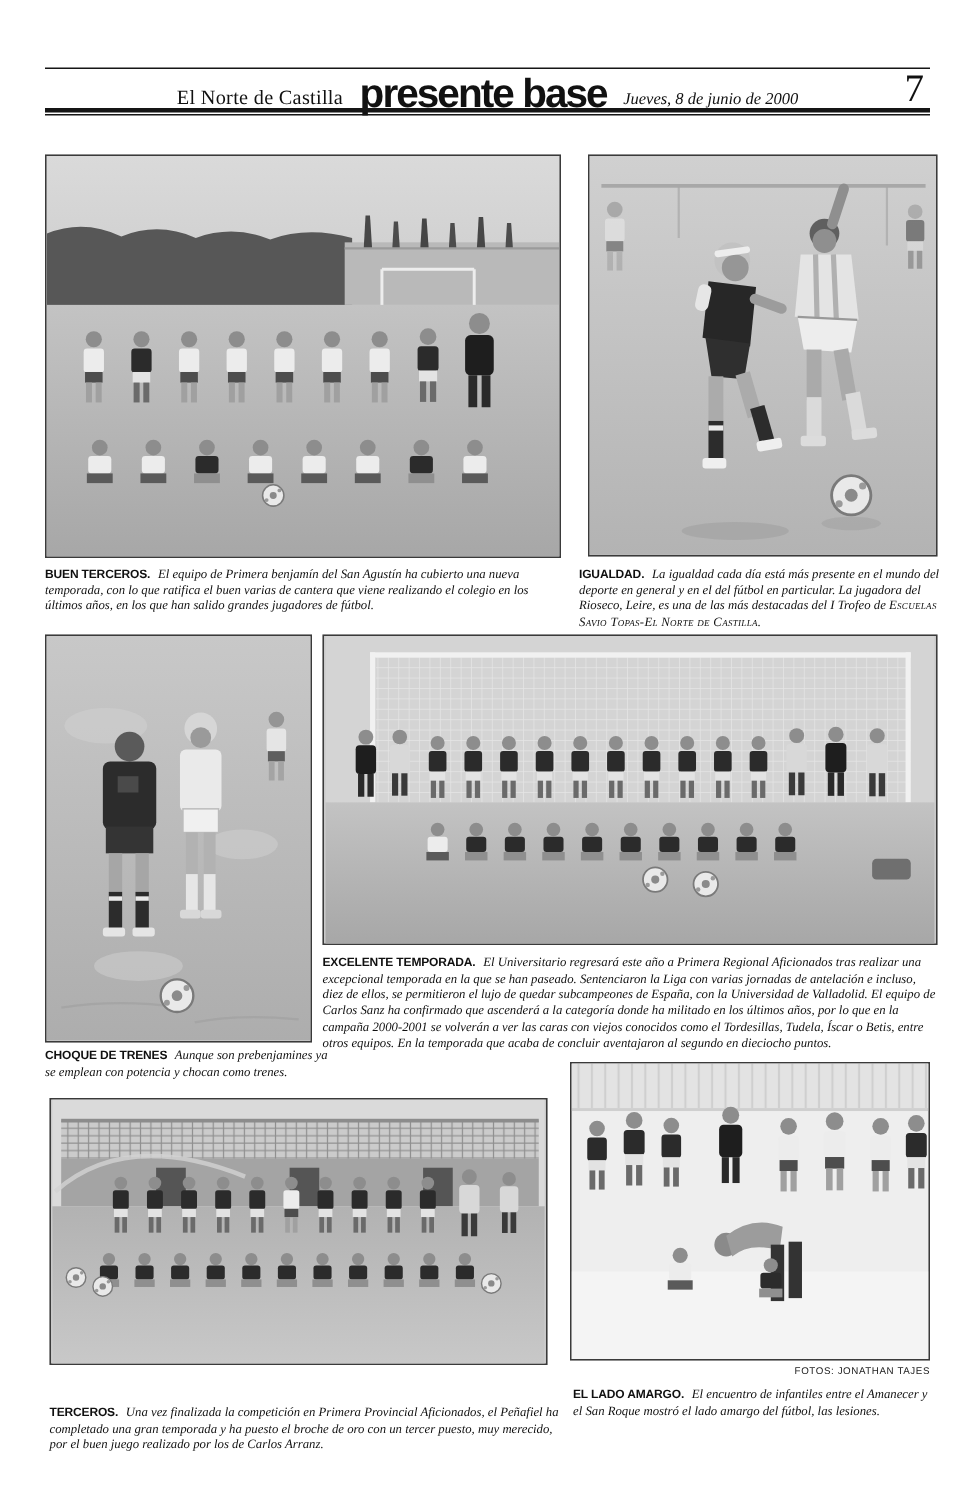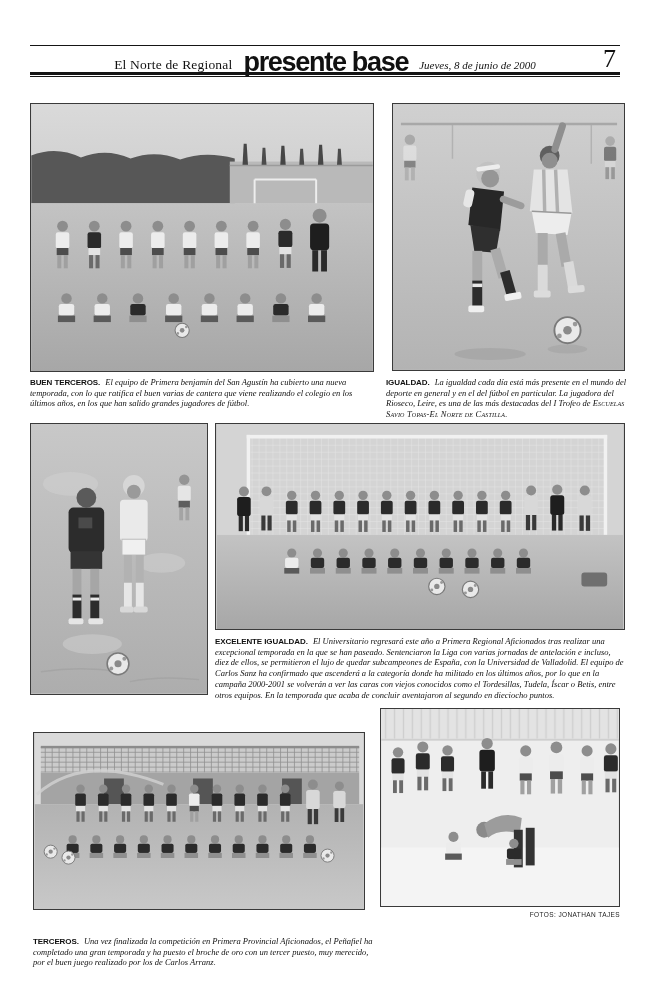--- a/index.html
+++ b/index.html
@@ -90,21 +90,21 @@
       <circle cx="3.2" cy="-2.6" r="1" fill="#9a9a9a"></circle>
       <circle cx="-3.4" cy="2.4" r="1" fill="#9a9a9a"></circle>
     </g>
   </defs>
 </svg>
 
 <div class="page">
 
   <div class="rule" style="left:30px;width:590px;top:45px;height:1px"></div>
   <div class="hdr">
-    <span class="np">El Norte de Regional</span>
+    <span class="np">El Norte de Castilla</span>
     <span class="sec">presente base</span>
     <span class="dt">Jueves, 8 de junio de 2000</span>
   </div>
   <div class="pageno">7</div>
   <div class="rule" style="left:30px;width:590px;top:72px;height:2.5px"></div>
   <div class="rule" style="left:30px;width:590px;top:76px;height:1px"></div>
 
   <figure class="ph" style="left:30px;top:103px;width:344px;height:269px">
     <svg viewBox="0 0 344 269">
       <rect width="344" height="100" fill="url(#gsky)"></rect>
@@ -239,20 +239,24 @@
         <rect x="106" y="132" width="8" height="32" fill="#b2b2b2"></rect>
         <rect x="94" y="160" width="8" height="26" fill="#e6e6e6"></rect>
         <rect x="106" y="160" width="8" height="26" fill="#e6e6e6"></rect>
         <rect x="90" y="184" width="14" height="6" rx="2" fill="#d8d8d8"></rect>
         <rect x="104" y="184" width="14" height="6" rx="2" fill="#d8d8d8"></rect>
       </g>
       <path d="M10 250 Q50 244 90 250 M100 260 Q130 254 170 258" stroke="#9e9e9e" stroke-width="1.5" opacity=".6" fill="none"></path>
       <use href="#ball" transform="translate(88,242) scale(2)"></use>
     </svg>
   </figure>
+  <p class="cap" style="left:30px;top:698px;width:196px">
+    <b>CHOQUE DE TRENES</b>
+    <span>Aunque son prebenjamines ya se emplean con potencia y chocan como trenes.</span>
+  </p>
 
   <figure class="ph" style="left:215px;top:423px;width:410px;height:207px">
     <svg viewBox="0 0 410 207">
       <rect width="410" height="207" fill="#d4d4d4"></rect>
       <rect x="34" y="14" width="360" height="98" fill="url(#net)" opacity=".95"></rect>
       <rect x="30" y="11" width="364" height="3.5" fill="#f1f1f1"></rect>
       <rect x="30" y="11" width="3.5" height="101" fill="#f1f1f1"></rect>
       <rect x="390.5" y="11" width="3.5" height="101" fill="#f1f1f1"></rect>
       <rect y="112" width="410" height="95" fill="url(#gfield)"></rect>
       <use href="#man" transform="translate(14,62) scale(1.32)"></use>
@@ -279,21 +283,21 @@
       <use href="#kdc" transform="translate(218,113) scale(1.35)"></use>
       <use href="#kdc" transform="translate(244,113) scale(1.35)"></use>
       <use href="#kdc" transform="translate(270,113) scale(1.35)"></use>
       <use href="#kdc" transform="translate(296,113) scale(1.35)"></use>
       <use href="#ball" transform="translate(222,164) scale(1.5)"></use>
       <use href="#ball" transform="translate(256,167) scale(1.5)"></use>
       <rect x="368" y="150" width="26" height="14" rx="3" fill="#6f6f6f"></rect>
     </svg>
   </figure>
   <p class="cap" style="left:215px;top:636px;width:410px">
-    <b>EXCELENTE IGUALDAD.</b>
+    <b>EXCELENTE TEMPORADA.</b>
     <span>El Universitario regresará este año a Primera Regional Aficionados tras realizar una excepcional temporada en la que se han paseado. Sentenciaron la Liga con varias jornadas de antelación e incluso, diez de ellos, se permitieron el lujo de quedar subcampeones de España, con la Universidad de Valladolid. El equipo de Carlos Sanz ha confirmado que ascenderá a la categoría donde ha militado en los últimos años, por lo que en la campaña 2000-2001 se volverán a ver las caras con viejos conocidos como el Tordesillas, Tudela, Íscar o Betis, entre otros equipos. En la temporada que acaba de concluir aventajaron al segundo en dieciocho puntos.</span>
   </p>
 
   <figure class="ph" style="left:33px;top:732px;width:332px;height:178px">
     <svg viewBox="0 0 332 178">
       <rect width="332" height="178" fill="#dadada"></rect>
       <rect x="6" y="14" width="322" height="26" fill="url(#tile)"></rect>
       <rect x="6" y="13" width="322" height="2.5" fill="#8c8c8c"></rect>
       <rect x="6" y="40" width="322" height="32" fill="#a4a4a4"></rect>
       <rect x="70" y="46" width="20" height="26" fill="#555"></rect>
@@ -353,14 +357,18 @@
         <circle cx="104" cy="122" r="8" fill="#8a8a8a"></circle>
         <path d="M104 116 Q122 102 142 110 L140 126 Q120 120 108 130 Z" fill="#9c9c9c"></path>
         <rect x="134" y="122" width="9" height="38" fill="#333"></rect>
         <rect x="146" y="120" width="9" height="38" fill="#333"></rect>
       </g>
       <use href="#kwc" transform="translate(58,110) scale(1.5)"></use>
       <use href="#kdc" transform="translate(120,118) scale(1.4)"></use>
     </svg>
   </figure>
   <div class="credit" style="left:380px;top:911px;width:240px">FOTOS: JONATHAN TAJES</div>
+  <p class="cap" style="left:382px;top:924px;width:244px">
+    <b>EL LADO AMARGO.</b>
+    <span>El encuentro de infantiles entre el Amanecer y el San Roque mostró el lado amargo del fútbol, las lesiones.</span>
+  </p>
 
 </div>
 
 </body></html>

